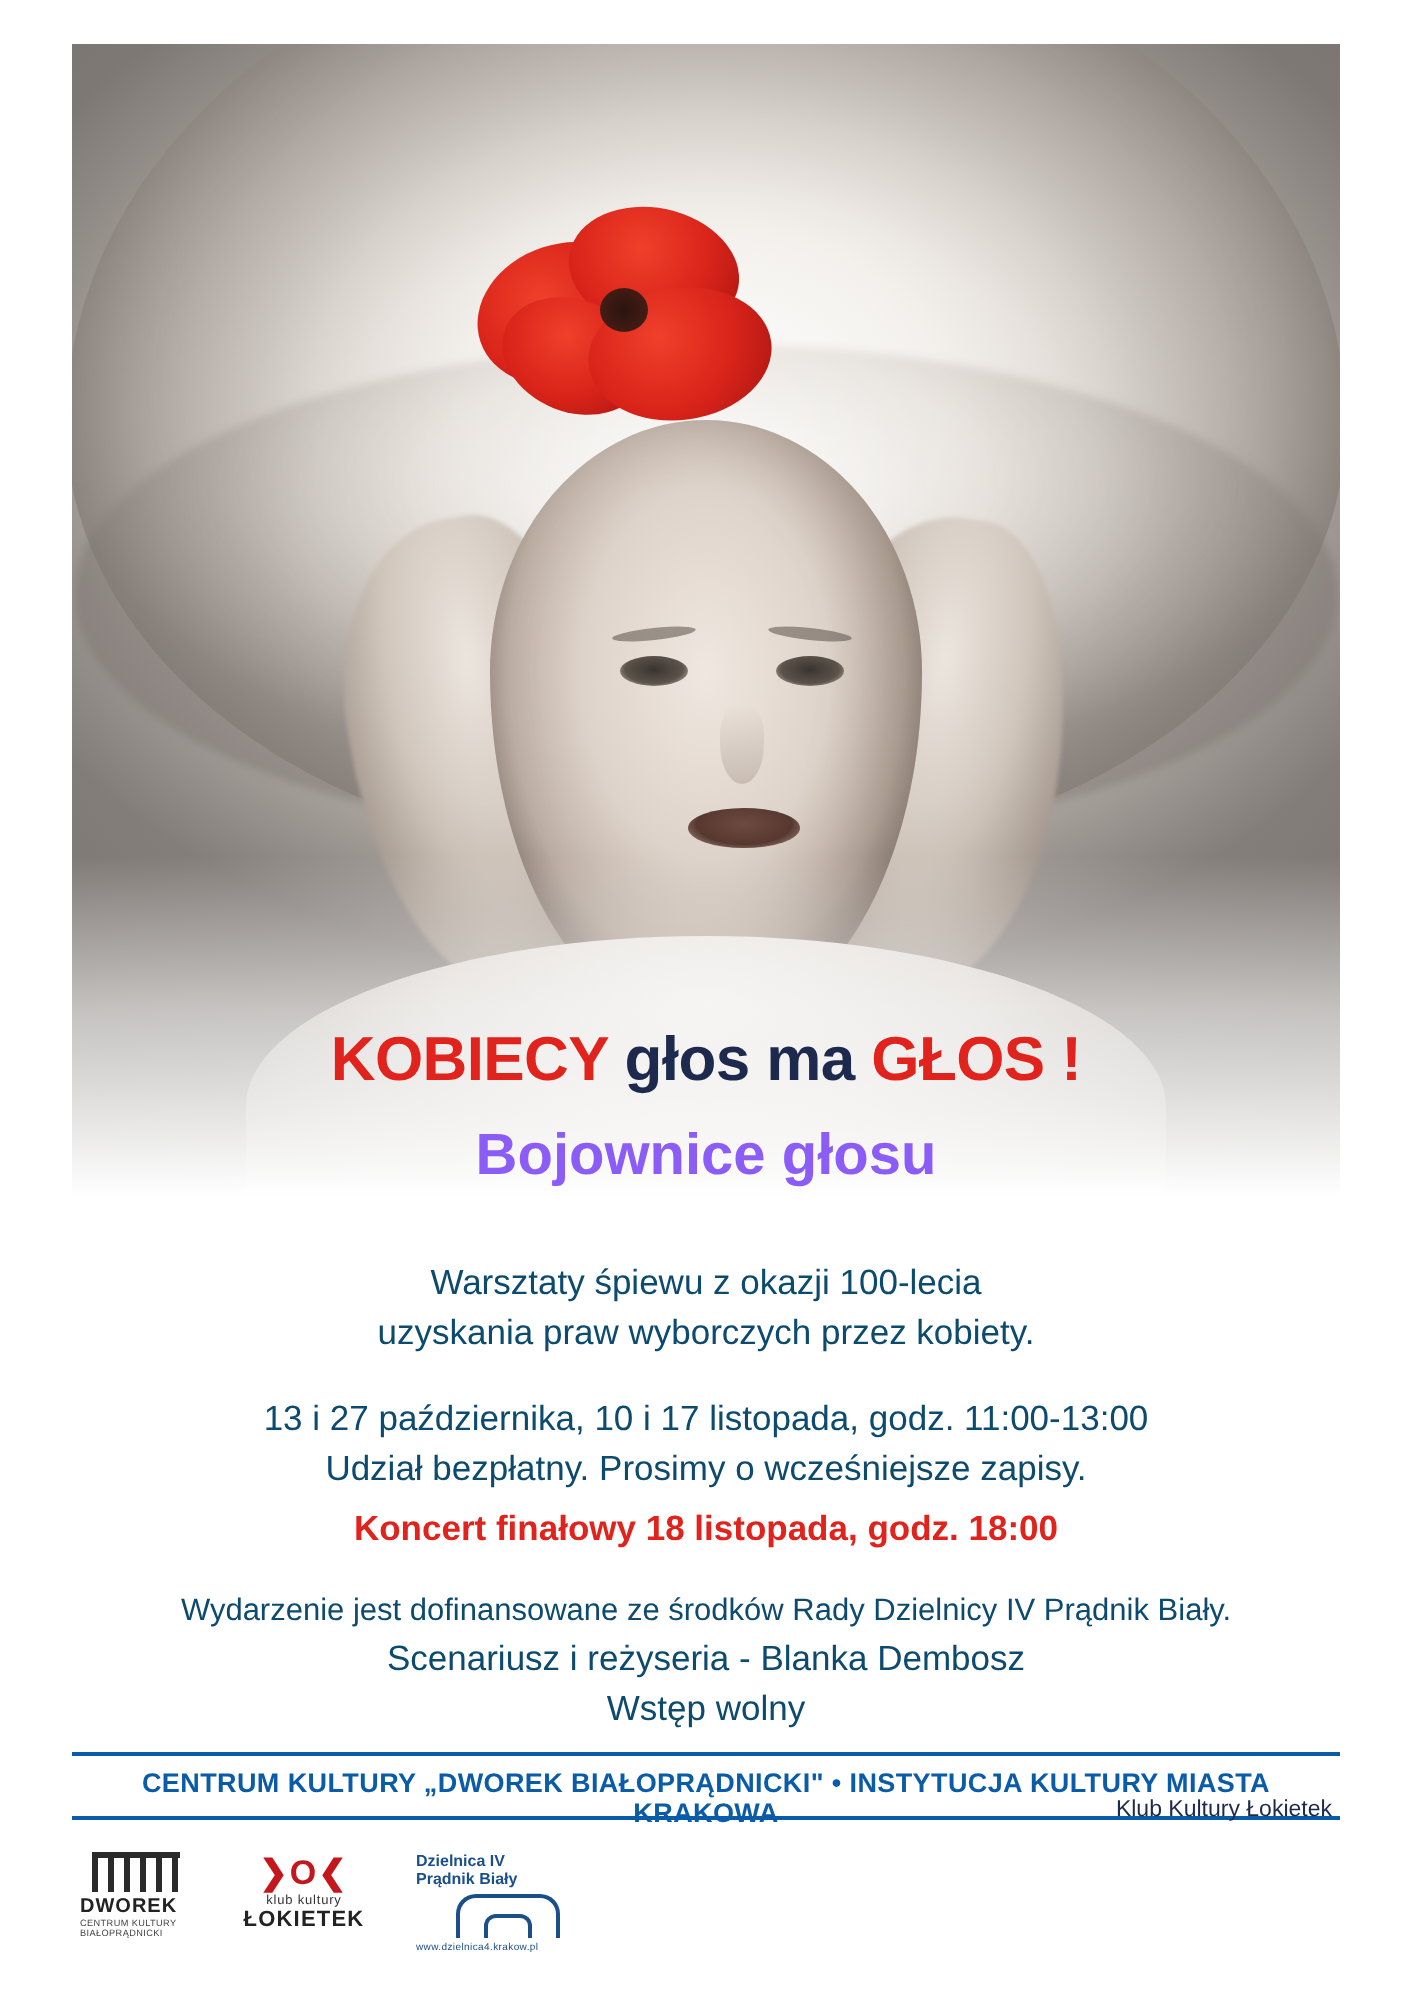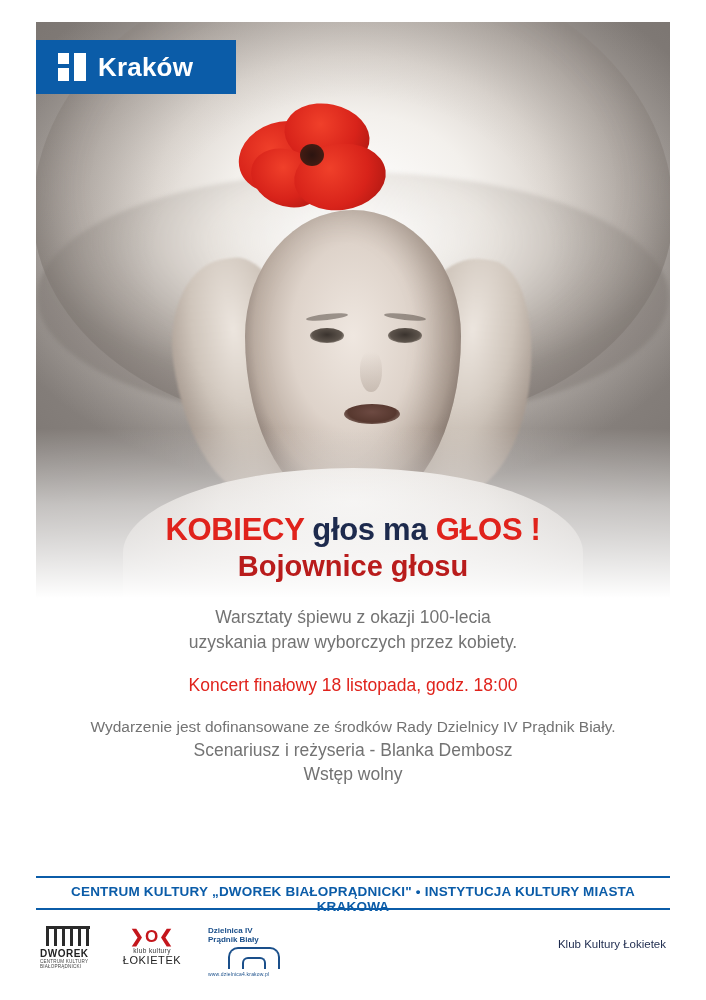--- a/index.html
+++ b/index.html
@@ -180,41 +180,41 @@
     position: absolute;
     left: 36px; top: 512px;
     width: 634px;
     text-align: center;
   }
   .headline {
     font-size: 31px;
     font-weight: 700;
     color: #e0231c;
     letter-spacing: -.3px;
-    margin-bottom: 2px;
+    margin-bottom: 14px;
     white-space: nowrap;
   }
   .headline .dark { color: #1d2a4d; }
   .subhead {
     font-size: 29px;
     font-weight: 700;
-    color: #b91c1c;
-    margin-bottom: 22px;
+    color: #8b5cf6;
+    margin-bottom: 34px;
   }
   .para {
-    color: #737373;
+    color: #0c4a6e;
     font-size: 17.5px;
     line-height: 1.42;
     margin-bottom: 18px;
   }
   .para.tight { margin-bottom: 6px; }
   .para-red {
     color: #e0231c;
     font-size: 17.5px;
-    font-weight: 400;
+    font-weight: 700;
     line-height: 1.42;
     margin-bottom: 8px;
   }
   .para.small {
     font-size: 15.5px;
     margin-top: 18px;
     margin-bottom: 0;
   }
 
   
@@ -257,21 +257,21 @@
     border-top: 3px solid #2a2a2a;
     position: relative;
   }
   .logo-dworek .nm { font-size: 10px; font-weight: 700; color: #222; letter-spacing: .5px; }
   .logo-dworek .sub { font-size: 4.6px; color: #444; letter-spacing: .2px; }
   .logo-lokietek { width: 76px; text-align: center; }
   .logo-lokietek .glyph {
     font-size: 17px; color: #c4161c; font-weight: 700; letter-spacing: 1px;
   }
   .logo-lokietek .t1 { font-size: 6.5px; color: #333; letter-spacing: .4px; }
-  .logo-lokietek .t2 { font-size: 11px; font-weight: 400; color: #222; letter-spacing: .6px; }
+  .logo-lokietek .t2 { font-size: 11px; font-weight: 700; color: #222; letter-spacing: .6px; }
   .logo-dzielnica { width: 92px; color: #1a4f8a; }
   .logo-dzielnica .d1 { font-size: 8px; font-weight: 700; line-height: 1.15; }
   .logo-dzielnica .shape {
     margin: 3px auto 2px;
     width: 52px; height: 22px;
     border: 2px solid #1a4f8a;
     border-bottom: none;
     border-radius: 10px 10px 0 0;
     position: relative;
   }
@@ -279,21 +279,21 @@
     content: "";
     position: absolute; left: 12px; right: 12px; bottom: 0; top: 8px;
     border: 2px solid #1a4f8a;
     border-bottom: none;
     border-radius: 6px 6px 0 0;
   }
   .logo-dzielnica .d2 { font-size: 5px; color: #1a4f8a; letter-spacing: .2px; }
 
   .contact {
     position: absolute;
-    right: 40px; top: 936px;
+    right: 40px; top: 897px;
     text-align: right;
     color: #1d2a4d;
     font-size: 11.5px;
     line-height: 1.5;
   }
 </style>
 </head>
 <body>
 
 <div id="poster">
@@ -321,40 +321,36 @@
       <span class="petal p2"></span>
       <span class="petal p4"></span>
       <span class="petal p3"></span>
       <span class="center"></span>
     </div>
 
     <div class="hero-vignette"></div>
     <div class="hero-fade"></div>
   </div>
 
-  <div class="krakow-badge">
-    <span class="krakow-mark">
-      <i class="a"></i>
-        <i class="b"></i>
-        <i class="c"></i>
-    </span>
-    <span class="krakow-text">Kraków</span>
-  </div>
 
   <div class="content">
     <div class="headline">
       <span>KOBIECY </span><span class="dark">głos ma </span><span>GŁOS !</span>
     </div>
     <div class="subhead">Bojownice głosu</div>
 
     <div class="para">
       <div>Warsztaty śpiewu z okazji 100-lecia</div>
       <div>uzyskania praw wyborczych przez kobiety.</div>
     </div>
 
+    <div class="para tight">
+      <div>13 i 27 października, 10 i 17 listopada, godz. 11:00-13:00</div>
+      <div>Udział bezpłatny. Prosimy o wcześniejsze zapisy.</div>
+    </div>
 
     <div class="para-red">Koncert finałowy 18 listopada, godz. 18:00</div>
 
     <div class="para small">Wydarzenie jest dofinansowane ze środków Rady Dzielnicy IV Prądnik Biały.</div>
 
     <div class="para">
       <div>Scenariusz i reżyseria - Blanka Dembosz</div>
       <div>Wstęp wolny</div>
     </div>
   </div>

